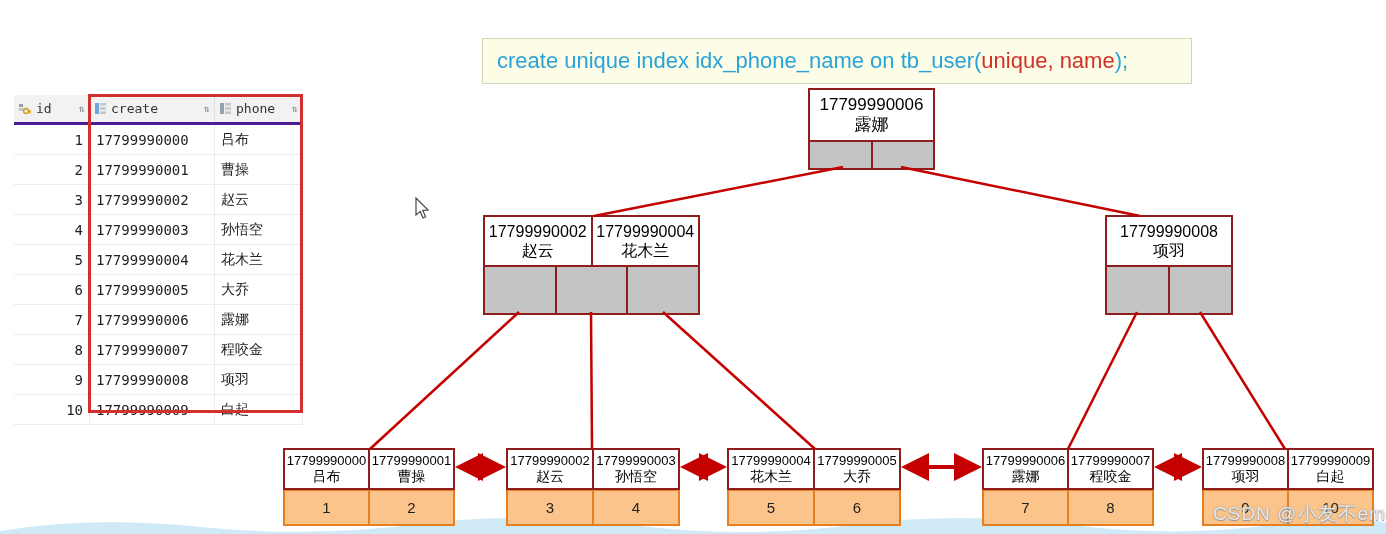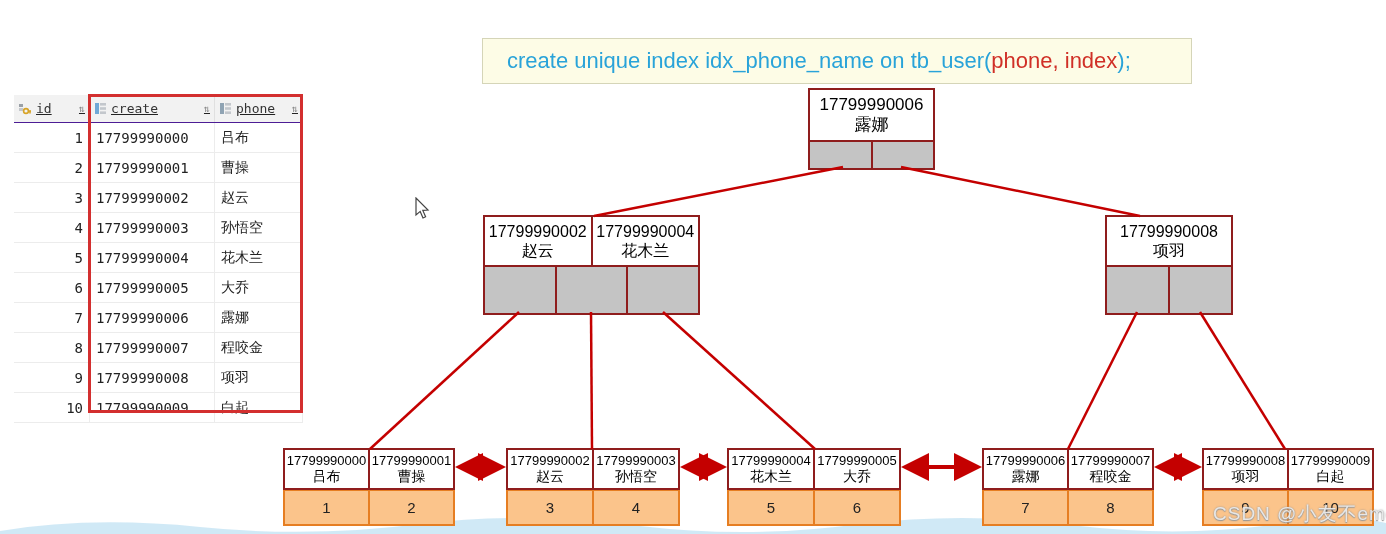--- a/index.html
+++ b/index.html
@@ -2,30 +2,30 @@
 <html><head>
 <meta charset="utf-8">
 <style>
   html,body{margin:0;padding:0;background:#fff;}
   #canvas{position:relative;width:1386px;height:534px;background:#ffffff;overflow:hidden;
           font-family:"Liberation Sans",sans-serif;}
 
   
   .sqlbox{position:absolute;left:482px;top:38px;width:710px;height:46px;
           background:#fdfce6;border:1px solid #d5d5b8;box-sizing:border-box;
-          display:flex;align-items:center;padding-left:24px;
+          display:flex;align-items:center;padding-left:14px;
           font-size:22px;letter-spacing:0;white-space:pre;}
   .sql-blue{color:#29a3d9;}
   .sql-red{color:#d03027;}
 
   
   .grid{position:absolute;left:14px;top:95px;width:289px;background:#fff;
         font-family:"DejaVu Sans Mono",monospace;font-size:14px;color:#222;}
   .grid-header{display:grid;grid-template-columns:76px 125px 88px;background:#f2f2f2;
-        border-bottom:1px solid #4c1d95;height:27px;text-decoration:underline;}
+        border-bottom:3px solid #4c1d95;height:27px;}
   .th{display:flex;align-items:center;gap:4px;padding:0 4px;font-size:13px;color:#333;
       border-right:1px solid #e0e0e0;box-sizing:border-box;}
   .th .sort{margin-left:auto;color:#8a8a8a;font-size:10px;}
   .grid-row{display:grid;grid-template-columns:76px 125px 88px;height:29px;
       border-bottom:1px solid #ececec;}
   .td{display:flex;align-items:center;padding:0 6px;border-right:1px solid #ececec;
       box-sizing:border-box;overflow:hidden;}
   .td.num{justify-content:flex-end;}
   .td.cjk{font-family:"Liberation Sans",sans-serif;}
   .red-frame{position:absolute;left:88px;top:94px;width:215px;height:319px;
@@ -77,21 +77,21 @@
 </head>
 <body>
 
 <div id="canvas">
 
   <svg id="wave-svg" width="1386" height="534">
     <path d="M0,534 L0,531 Q90,516 200,527 Q310,538 420,524 Q530,511 640,526 Q750,539 860,524 Q970,511 1080,526 Q1190,539 1300,521 Q1350,514 1386,523 L1386,534 Z" fill="#cde8f6" opacity="0.95"></path>
   </svg>
 
   <div class="sqlbox">
-    <span class="sql-blue">create unique index idx_phone_name on tb_user(</span><span class="sql-red">phone, index</span><span class="sql-blue">);</span>
+    <span class="sql-blue">create unique index idx_phone_name on tb_user(</span><span class="sql-red">unique, name</span><span class="sql-blue">);</span>
   </div>
 
   <div class="grid">
     <div class="grid-header">
       <div class="th">
         <svg width="14" height="14" viewBox="0 0 14 14">
           <rect x="1" y="2" width="4" height="3" fill="#9aa0a6"></rect>
           <rect x="1" y="6" width="4" height="3" fill="#c3c7cc"></rect>
           <circle cx="8" cy="9" r="2.4" fill="none" stroke="#d7a327" stroke-width="1.6"></circle>
           <line x1="10" y1="9" x2="13" y2="9" stroke="#d7a327" stroke-width="1.6"></line>

